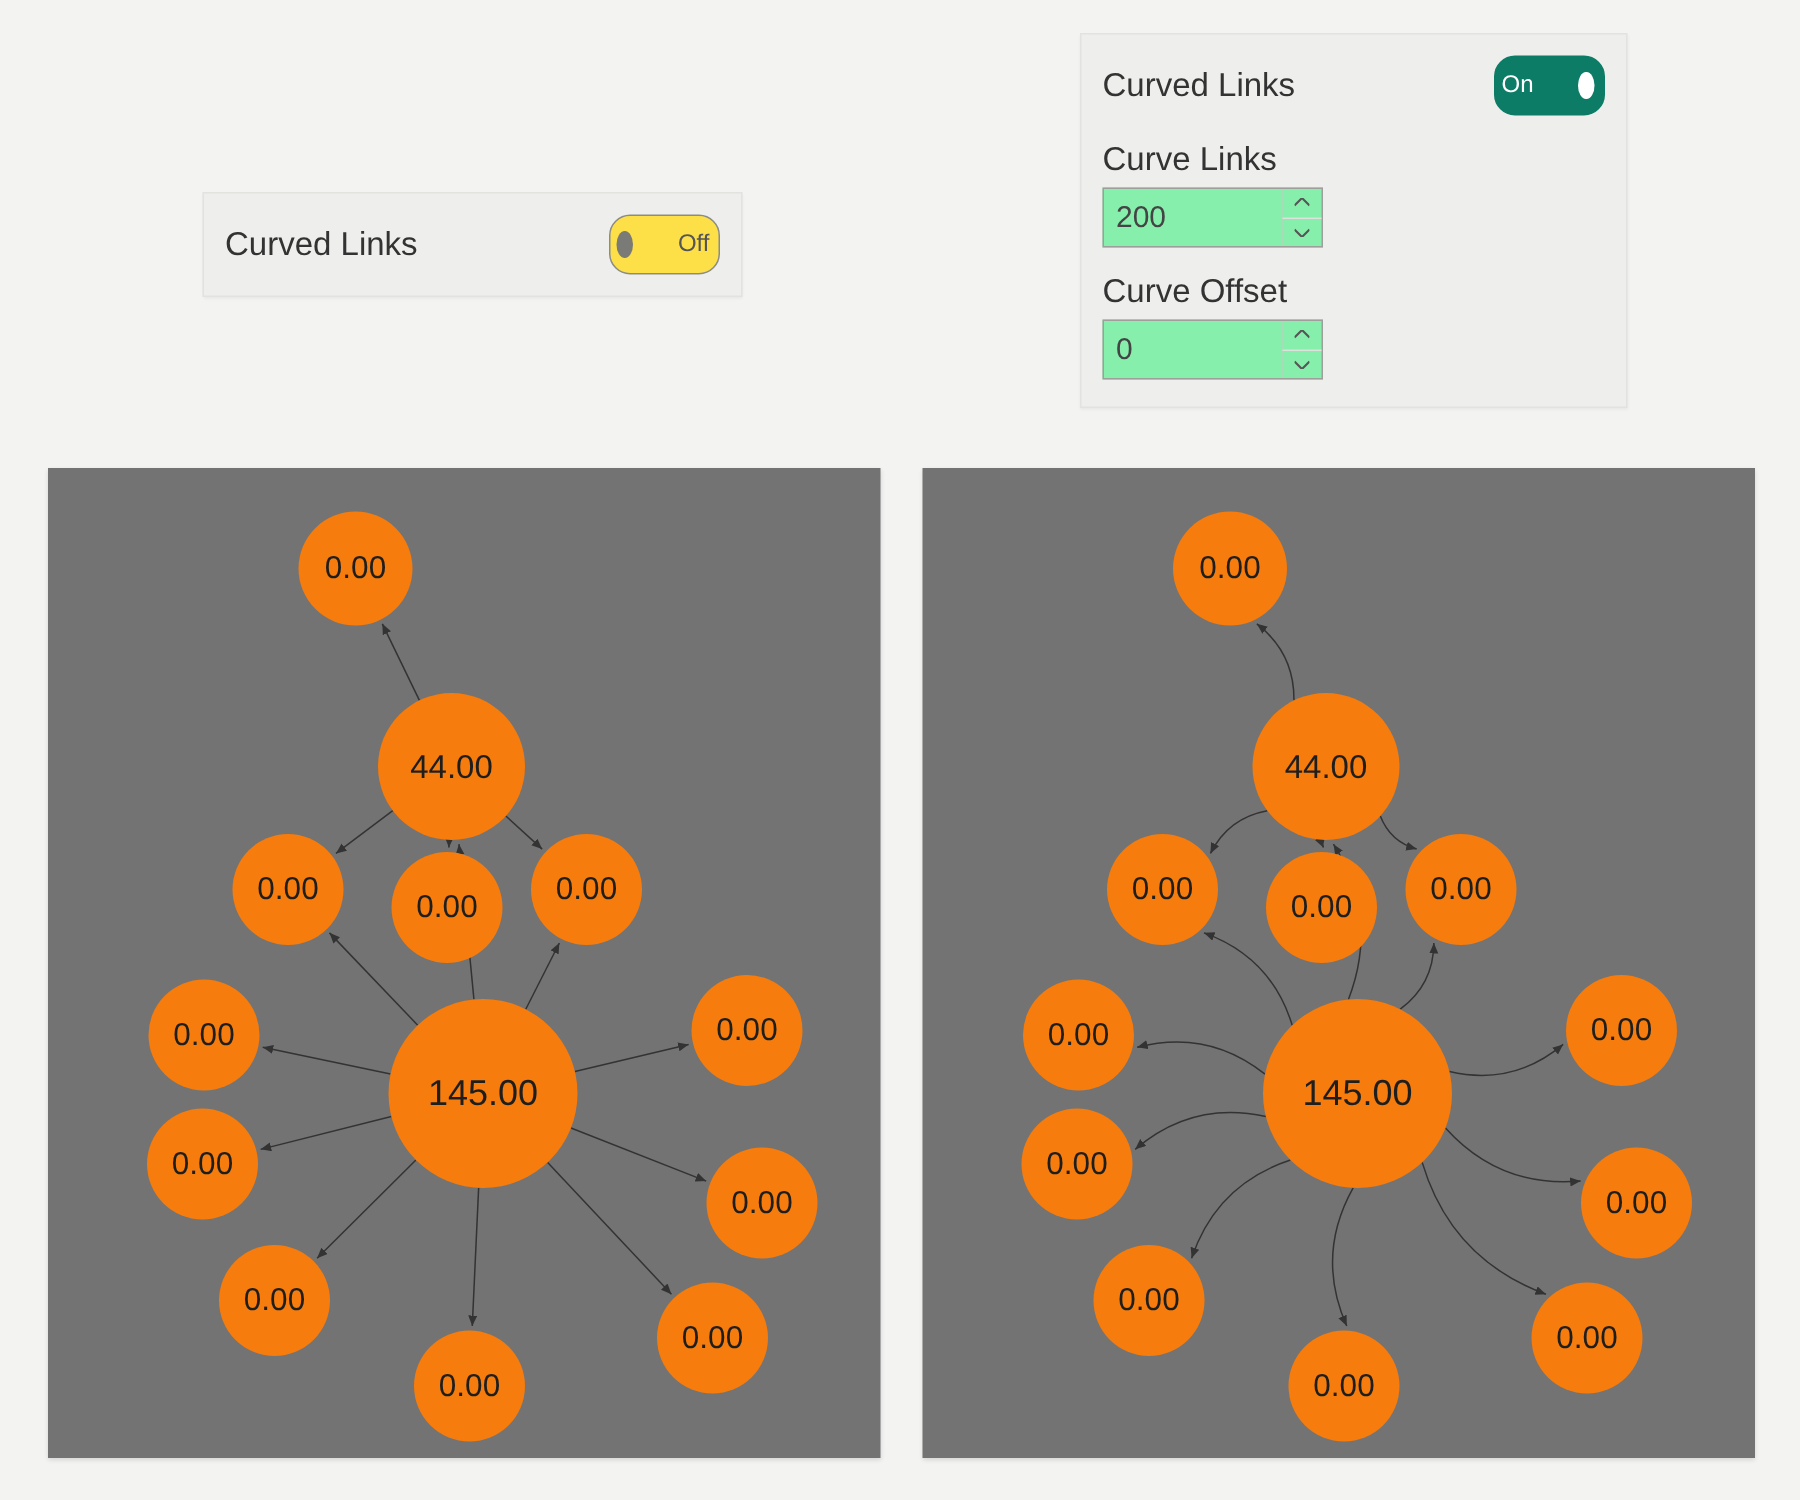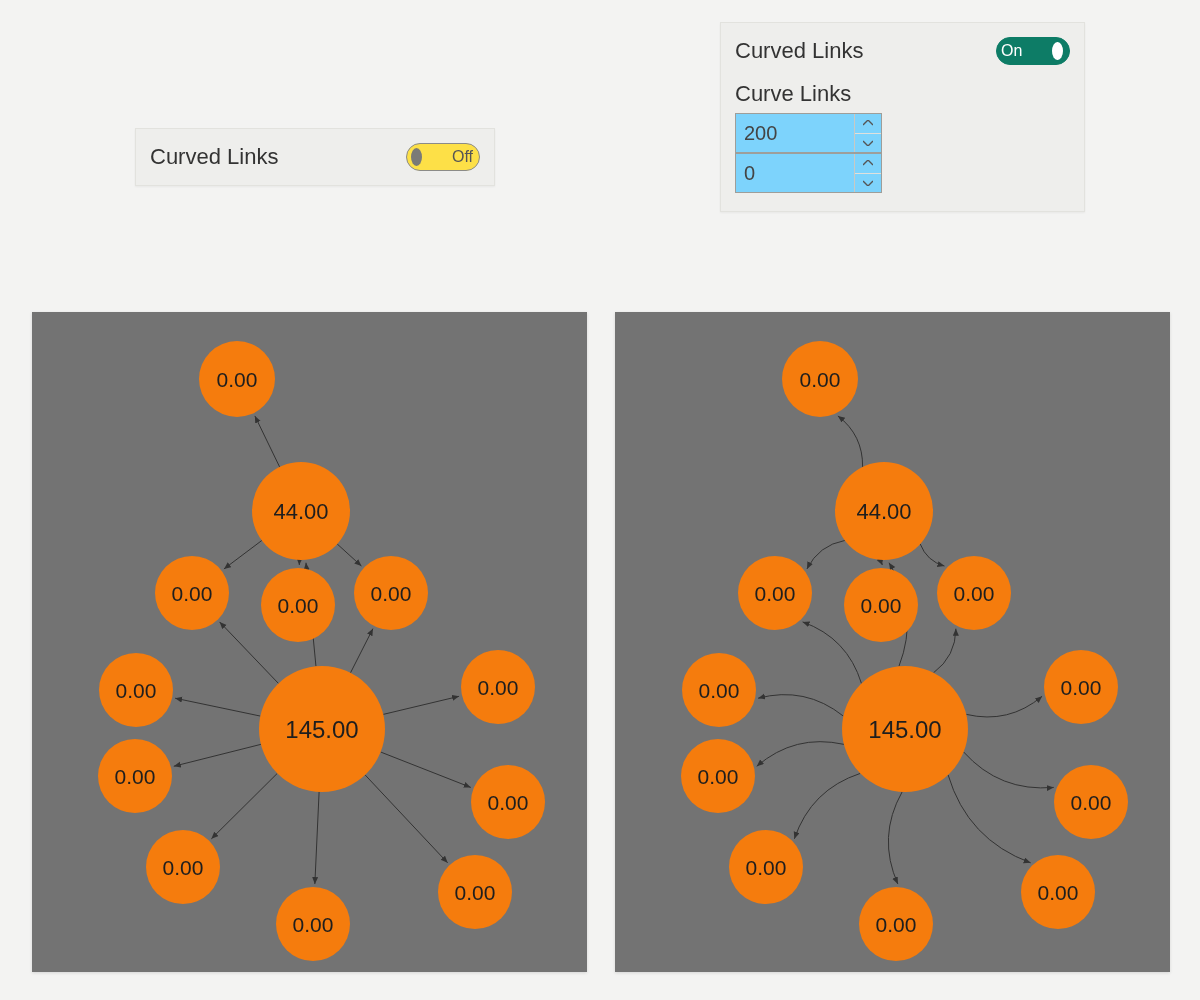--- a/index.html
+++ b/index.html
@@ -23,41 +23,41 @@
   .card.right { left: 720px; top: 22px;  width: 335px; padding: 14px 14px 18px; }
 
   .row { display: flex; align-items: center; justify-content: space-between; }
 
   .setting-title { font-size: 22px; color: #333; }
   .field-label   { font-size: 22px; color: #333; margin-top: 16px; margin-bottom: 6px; }
 
   
   .toggle {
     display: inline-flex; align-items: center;
-    width: 74px; height: 28px;
+    width: 74px; height: 40px;
     border-radius: 14px;
     padding: 0 6px 0 4px;
     font-size: 16px;
     box-sizing: border-box;
     user-select: none;
     gap: 26px;
   }
   .toggle.off { background: #fde047; border: 1px solid #8b8b88; color: #555; }
   .toggle.on  { background: #0d7c66; border: 1px solid #0d7c66; color: #fff; justify-content: flex-end; }
   .knob { width: 18px; height: 18px; border-radius: 50%; }
   .toggle.off .knob { background: #7a7a77; margin-right: 4px; }
   .toggle.on  .knob { background: #fff;   margin-left: 4px; }
   .toggle .label { flex: 0 0 auto; }
 
   
   .spin {
     width: 145px; height: 38px;
     display: flex;
     border: 1px solid #9e9e9a;
-    background: #7dd3fc;
+    background: #86efac;
   }
   .spin .value {
     flex: 1;
     font-size: 20px;
     line-height: 38px;
     padding-left: 8px;
     color: #444;
   }
   .spin .arrows {
     width: 26px;
@@ -122,20 +122,21 @@
           </svg>
       </div>
       <div class="arrow">
         <svg width="10" height="6" viewBox="0 0 10 6">
             <path d="M0 1 L5 6 L10 1" stroke="#555" stroke-width="1.4" fill="none"></path>
           </svg>
       </div>
     </div>
   </div>
 
+  <div class="field-label">Curve Offset</div>
   <div class="spin">
     <div class="value">0</div>
     <div class="arrows">
       <div class="arrow">
         <svg width="10" height="6" viewBox="0 0 10 6">
             <path d="M0 5 L5 0 L10 5" stroke="#555" stroke-width="1.4" fill="none"></path>
           </svg>
       </div>
       <div class="arrow">
         <svg width="10" height="6" viewBox="0 0 10 6">

